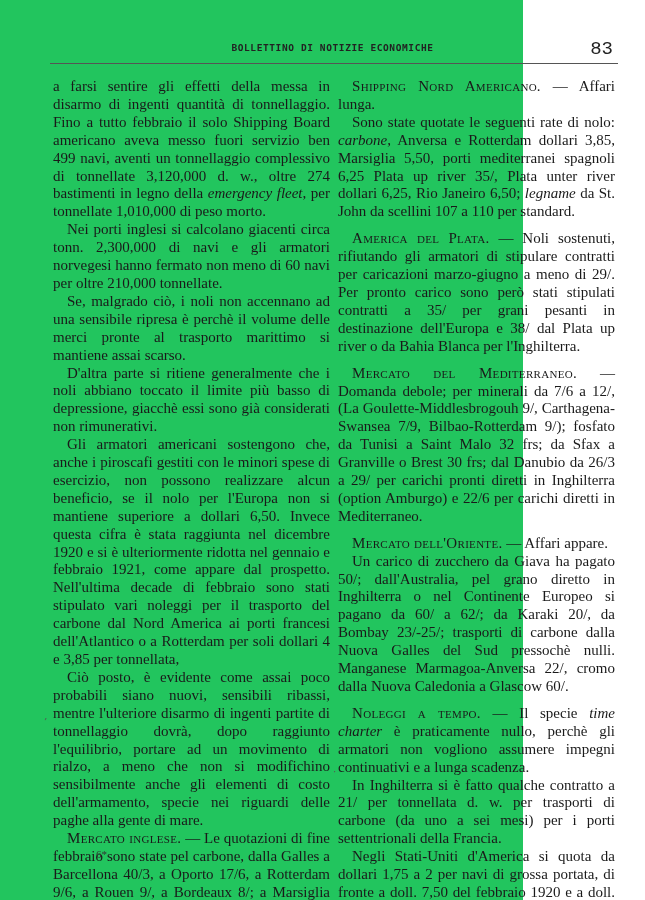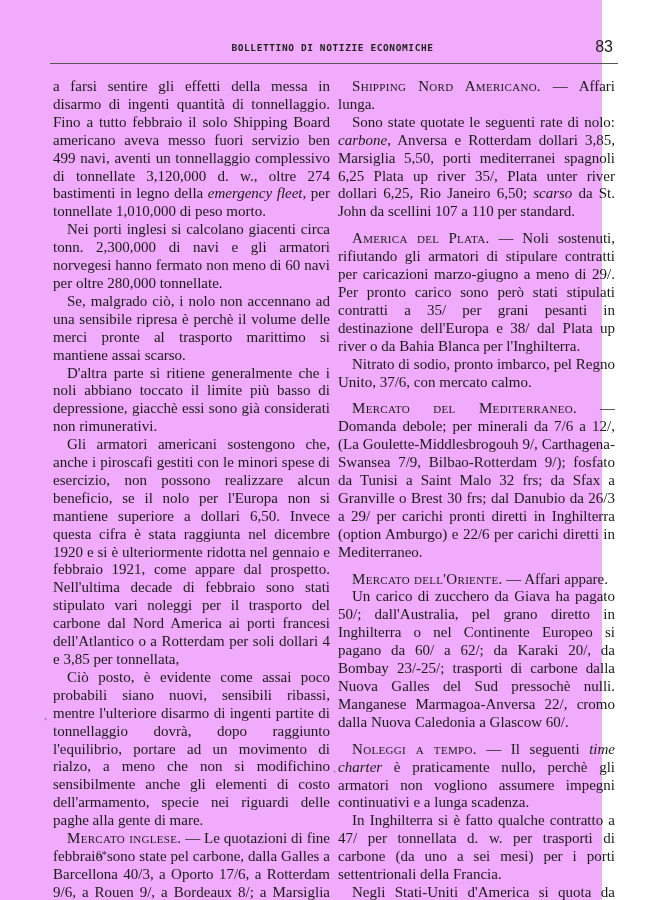--- a/index.html
+++ b/index.html
@@ -11,23 +11,23 @@
       width: 645px;
       height: 900px;
       position: relative;
       overflow: hidden;
       font-family: "DejaVu Serif", "Liberation Serif", serif;
       color: #1a1a1a;
     }
     .page {
       position: absolute;
       left: 0; top: 0;
-      width: 602px;
+      width: 523px;
       height: 900px;
-      background: #f0abfc;
+      background: #22c55e;
     }
     .running-head {
       position: absolute;
       left: 50px;
       top: 38px;
       width: 565px;
       height: 20px;
     }
     .running-title {
       position: absolute;
@@ -38,22 +38,22 @@
       font-family: "DejaVu Sans Mono", "Liberation Mono", monospace;
       font-size: 9.5px;
       letter-spacing: 0.6px;
       font-weight: bold;
       color: #222;
     }
     .page-number {
       position: absolute;
       right: 2px;
       top: 0px;
-      font-family: Liberation Sans, sans-serif;
-      font-size: 16px;
+      font-family: Liberation Mono, monospace;
+      font-size: 19px;
       color: #222;
     }
     .head-rule {
       position: absolute;
       left: 50px;
       top: 63px;
       width: 568px;
       height: 0;
       border-top: 1.3px solid #555;
     }
@@ -102,54 +102,53 @@
 <div class="page">
 
   <div class="running-head">
     <div class="running-title">BOLLETTINO DI NOTIZIE ECONOMICHE</div>
     <div class="page-number">83</div>
   </div>
   <div class="head-rule"></div>
 
   <div class="column col-left">
     <p class="para noindent"><span>a farsi sentire gli effetti della messa in disarmo di ingenti quantità di tonnellaggio. Fino a tutto febbraio il solo Shipping Board americano aveva messo fuori servizio ben 499 navi, aventi un tonnellaggio complessivo di tonnellate 3,120,000 d. w., oltre 274 bastimenti in legno della </span><em>emergency fleet</em><span>, per tonnellate 1,010,000 di peso morto.</span></p>
-    <p class="para">Nei porti inglesi si calcolano giacenti circa tonn. 2,300,000 di navi e gli armatori norvegesi hanno fermato non meno di 60 navi per oltre 280,000 tonnellate.</p>
-    <p class="para">Se, malgrado ciò, i nolo non accennano ad una sensibile ripresa è perchè il volume delle merci pronte al trasporto marittimo si mantiene assai scarso.</p>
+    <p class="para">Nei porti inglesi si calcolano giacenti circa tonn. 2,300,000 di navi e gli armatori norvegesi hanno fermato non meno di 60 navi per oltre 210,000 tonnellate.</p>
+    <p class="para">Se, malgrado ciò, i noli non accennano ad una sensibile ripresa è perchè il volume delle merci pronte al trasporto marittimo si mantiene assai scarso.</p>
     <p class="para">D'altra parte si ritiene generalmente che i noli abbiano toccato il limite più basso di depressione, giacchè essi sono già considerati non rimunerativi.</p>
     <p class="para">Gli armatori americani sostengono che, anche i piroscafi gestiti con le minori spese di esercizio, non possono realizzare alcun beneficio, se il nolo per l'Europa non si mantiene superiore a dollari 6,50. Invece questa cifra è stata raggiunta nel dicembre 1920 e si è ulteriormente ridotta nel gennaio e febbraio 1921, come appare dal prospetto. Nell'ultima decade di febbraio sono stati stipulato vari noleggi per il trasporto del carbone dal Nord America ai porti francesi dell'Atlantico o a Rotterdam per soli dollari 4 e 3,85 per tonnellata,</p>
     <p class="para">Ciò posto, è evidente come assai poco probabili siano nuovi, sensibili ribassi, mentre l'ulteriore disarmo di ingenti partite di tonnellaggio dovrà, dopo raggiunto l'equilibrio, portare ad un movimento di rialzo, a meno che non si modifichino sensibilmente anche gli elementi di costo dell'armamento, specie nei riguardi delle paghe alla gente di mare.</p>
     <p class="para"><span class="section-head">Mercato inglese.</span><span> — </span><span>Le quotazioni di fine febbraio sono state pel carbone, dalla Galles a Barcellona 40/3, a Oporto 17/6, a Rotterdam 9/6, a Rouen 9/, a Bordeaux 8/; a Marsiglia 19/; dalla Tyne a Le Havre 7/9, a Danzica 11/6, ad Amburgo 7/, a Barcellona 21/, a Marsiglia 18/, a Pireo 19/6, a Porto Said 17/6.</span></p>
   </div>
 
   <div class="signature">6*</div>
 
   <div class="column col-right">
 
     <div class="section">
       <p class="para"><span class="section-head">Shipping Nord Americano.</span><span> — </span><span>Affari lunga.</span></p>
-      <p class="para"><span>Sono state quotate le seguenti rate di nolo: </span><em>carbone</em><span>, Anversa e Rotterdam dollari 3,85, Marsiglia 5,50, porti mediterranei spagnoli 6,25 Plata up river 35/, Plata unter river dollari 6,25, Rio Janeiro 6,50; </span><em>scarso</em><span> da St. John da scellini 107 a 110 per standard.</span></p>
+      <p class="para"><span>Sono state quotate le seguenti rate di nolo: </span><em>carbone</em><span>, Anversa e Rotterdam dollari 3,85, Marsiglia 5,50, porti mediterranei spagnoli 6,25 Plata up river 35/, Plata unter river dollari 6,25, Rio Janeiro 6,50; </span><em>legname</em><span> da St. John da scellini 107 a 110 per standard.</span></p>
     </div>
 
     <div class="section">
       <p class="para"><span class="section-head">America del Plata.</span><span> — </span><span>Noli sostenuti, rifiutando gli armatori di stipulare contratti per caricazioni marzo-giugno a meno di 29/. Per pronto carico sono però stati stipulati contratti a 35/ per grani pesanti in destinazione dell'Europa e 38/ dal Plata up river o da Bahia Blanca per l'Inghilterra.</span></p>
-      <p class="para">Nitrato di sodio, pronto imbarco, pel Regno Unito, 37/6, con mercato calmo.</p>
     </div>
 
     <div class="section">
       <p class="para"><span class="section-head">Mercato del Mediterraneo.</span><span> — </span><span>Domanda debole; per minerali da 7/6 a 12/, (La Goulette-Middlesbrogouh 9/, Carthagena-Swansea 7/9, Bilbao-Rotterdam 9/); fosfato da Tunisi a Saint Malo 32 frs; da Sfax a Granville o Brest 30 frs; dal Danubio da 26/3 a 29/ per carichi pronti diretti in Inghilterra (option Amburgo) e 22/6 per carichi diretti in Mediterraneo.</span></p>
     </div>
 
     <div class="section">
       <p class="para"><span class="section-head">Mercato dell'Oriente.</span><span> — </span><span>Affari appare.</span></p>
       <p class="para">Un carico di zucchero da Giava ha pagato 50/; dall'Australia, pel grano diretto in Inghilterra o nel Continente Europeo si pagano da 60/ a 62/; da Karaki 20/, da Bombay 23/-25/; trasporti di carbone dalla Nuova Galles del Sud pressochè nulli. Manganese Marmagoa-Anversa 22/, cromo dalla Nuova Caledonia a Glascow 60/.</p>
     </div>
 
     <div class="section">
-      <p class="para"><span class="section-head">Noleggi a tempo.</span><span> — </span><span>Il seguenti </span><em>time charter</em><span> è praticamente nullo, perchè gli armatori non vogliono assumere impegni continuativi e a lunga scadenza.</span></p>
-      <p class="para">In Inghilterra si è fatto qualche contratto a 47/ per tonnellata d. w. per trasporti di carbone (da uno a sei mesi) per i porti settentrionali della Francia.</p>
+      <p class="para"><span class="section-head">Noleggi a tempo.</span><span> — </span><span>Il specie </span><em>time charter</em><span> è praticamente nullo, perchè gli armatori non vogliono assumere impegni continuativi e a lunga scadenza.</span></p>
+      <p class="para">In Inghilterra si è fatto qualche contratto a 21/ per tonnellata d. w. per trasporti di carbone (da uno a sei mesi) per i porti settentrionali della Francia.</p>
       <p class="para">Negli Stati-Uniti d'America si quota da dollari 1,75 a 2 per navi di grossa portata, di fronte a doll. 7,50 del febbraio 1920 e a doll. 11,75 della fine 1918.</p>
     </div>
 
   </div>
 
   <div class="stray-mark" style="left:44px; top:716px;">’</div>
   <div class="stray-mark" style="left:333px; top:766px;">·</div>
 </div>
 
 </body></html>

